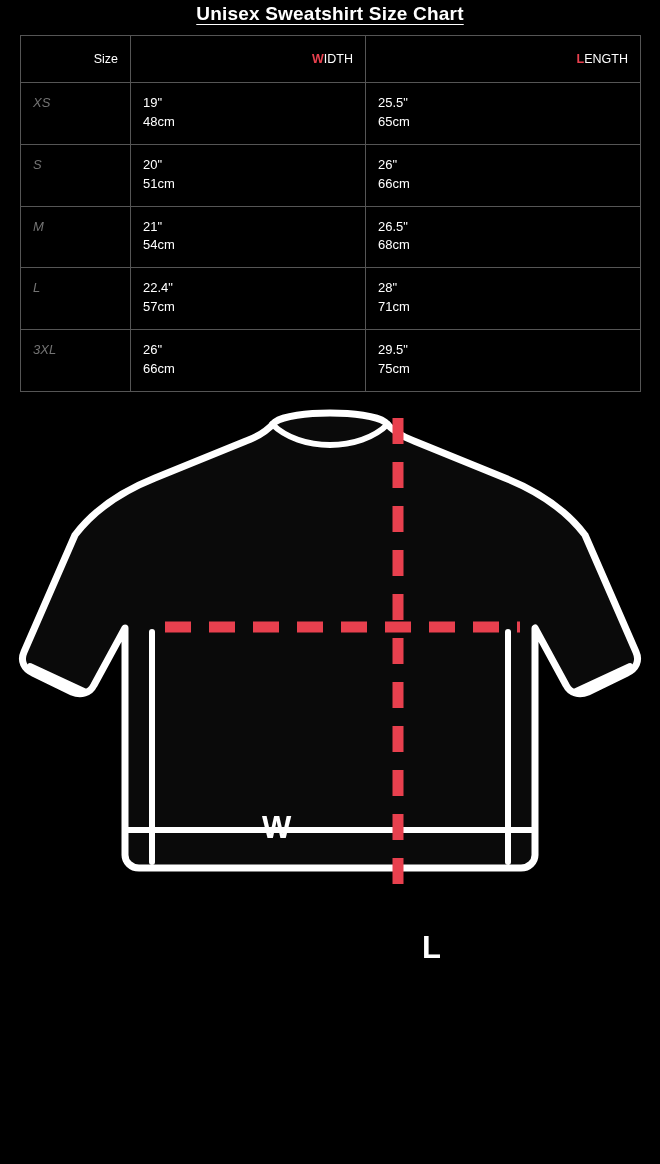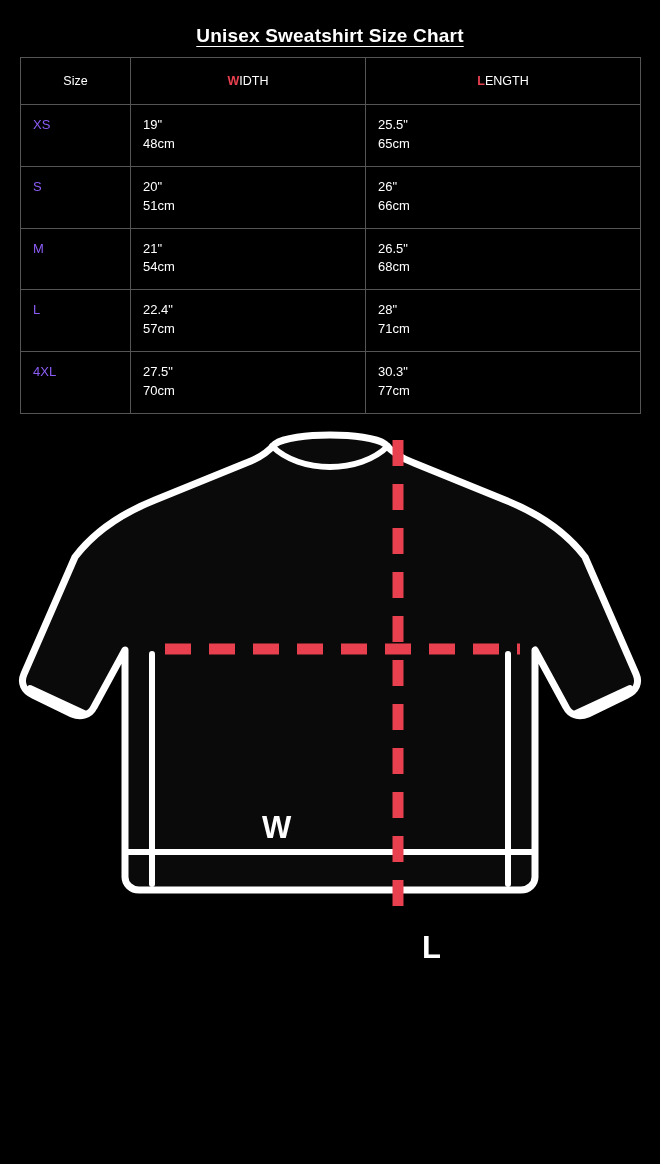--- a/index.html
+++ b/index.html
@@ -14,21 +14,21 @@
     overflow: hidden;
     font-family: "Liberation Sans", sans-serif;
     color: #ffffff;
   }
 
   .page-title {
     text-align: center;
     font-size: 19px;
     font-weight: bold;
     letter-spacing: 0.2px;
-    padding: 25px 0 10px 0;
+    padding: 3px 0 10px 0;
     text-decoration: underline;
     text-underline-offset: 4px;
   }
 
   .chart-wrap {
     padding: 0 20px;
   }
 
   table.size-chart {
     width: 100%;
@@ -41,38 +41,39 @@
     vertical-align: top;
     padding: 11px 12px 12px 12px;
     font-size: 13px;
     line-height: 1.45;
     font-weight: normal;
   }
   table.size-chart thead th {
     font-size: 12.5px;
     padding: 14px 12px;
     font-weight: normal;
-    text-align: center;
+    text-align: right;
     vertical-align: middle;
   }
   col.c-size { width: 110px; }
   col.c-width { width: 235px; }
   col.c-length { width: 275px; }
 
   .hdr-accent {
     color: #e8404e;
     font-weight: bold;
   }
   .hdr-rest { color: #ffffff; }
 
   td.size-cell {
-    color: #8b5cf6;
+    color: #737373;
     font-weight: bold;
     font-size: 12.5px;
     vertical-align: middle;
+    font-style: italic;
   }
   .meas-in { display: block; }
   .meas-cm { display: block; }
 
   .illo {
     position: relative;
     width: 660px;
     height: 520px;
     margin-top: 8px;
   }
@@ -152,28 +153,28 @@
           <td>
             <span class="meas-in">22.4"</span>
             <span class="meas-cm">57cm</span>
           </td>
           <td>
             <span class="meas-in">28"</span>
             <span class="meas-cm">71cm</span>
           </td>
         </tr>
         <tr>
-          <td class="size-cell">4XL</td>
-          <td>
-            <span class="meas-in">27.5"</span>
-            <span class="meas-cm">70cm</span>
-          </td>
-          <td>
-            <span class="meas-in">30.3"</span>
-            <span class="meas-cm">77cm</span>
+          <td class="size-cell">3XL</td>
+          <td>
+            <span class="meas-in">26"</span>
+            <span class="meas-cm">66cm</span>
+          </td>
+          <td>
+            <span class="meas-in">29.5"</span>
+            <span class="meas-cm">75cm</span>
           </td>
         </tr>
       </tbody>
   </table>
 </div>
 
 <div class="illo">
   <svg width="660" height="520" viewBox="0 0 660 520">
 
     <g fill="#0a0a0a" stroke="#ffffff" stroke-width="7" stroke-linejoin="round" stroke-linecap="round">

